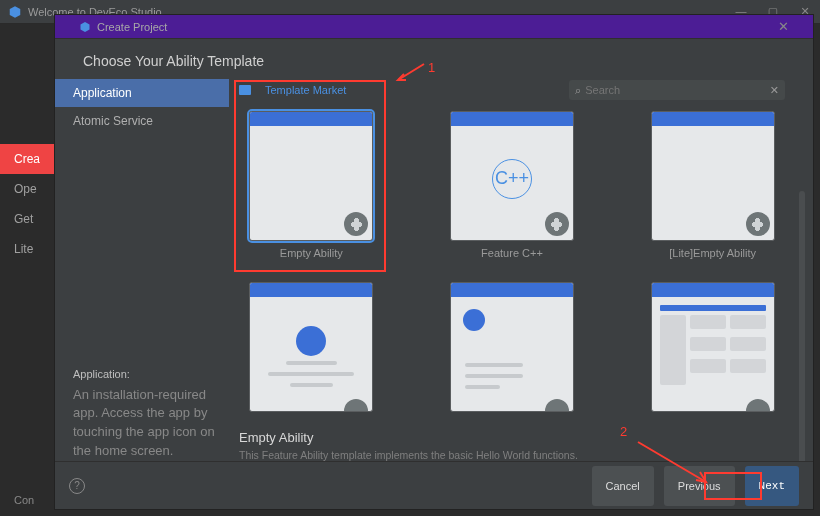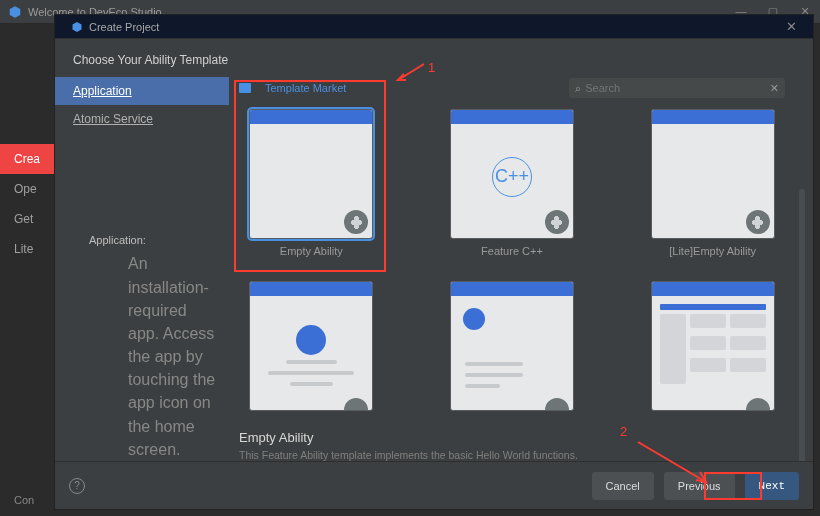--- a/index.html
+++ b/index.html
@@ -42,53 +42,53 @@
 
 .dialog {
   position: absolute; left: 54px; top: 14px;
   width: 760px; height: 496px;
   background: #3c3f41;
   border: 1px solid #222;
   display: flex; flex-direction: column;
 }
 .dlg-titlebar {
   height: 24px; display: flex; align-items: center;
-  padding: 0 16px; border-bottom: 1px solid #2f2f2f;
-  background: #0f172a;
+  padding: 0 24px; border-bottom: 1px solid #2f2f2f;
+  background: #4c1d95;
 }
 .dlg-titlebar .logo { width: 12px; height: 12px; margin-right: 6px; }
 .dlg-titlebar .title { font-size: 11px; color: #a8a8a8; flex: 1; }
 .dlg-titlebar .close { color: #888; font-size: 13px; }
 
 .dlg-body {
   flex: 1; display: flex; flex-direction: column;
 }
 .dlg-heading {
-  padding: 14px 18px 10px;
-  font-size: 12px; color: #d0d0d0;
+  padding: 14px 28px 10px;
+  font-size: 14px; color: #d0d0d0;
 }
 .dlg-columns {
   flex: 1; display: flex; overflow: hidden;
 }
 .dlg-left {
   width: 178px; flex-shrink: 0;
   display: flex; flex-direction: column;
   padding-right: 4px;
 }
 .tabs { }
 .tab {
   height: 28px; display: flex; align-items: center;
-  padding-left: 18px; font-size: 12px; color: #b0b0b0; text-decoration: underline;
+  padding-left: 18px; font-size: 12px; color: #b0b0b0;
 }
 .tab.active { background: #4a6ea9; color: #fff; }
 .left-desc {
-  margin-top: auto; padding: 0 8px 0 34px;
+  margin-top: auto; padding: 0 8px 0 18px;
 }
 .left-desc .h { color: #bfbfbf; font-size: 11px; margin-bottom: 6px; }
-.left-desc .p { color: #888; font-size: 16px; line-height: 1.45; margin-left: 39px; }
+.left-desc .p { color: #888; font-size: 13px; line-height: 1.45; }
 
 .dlg-right {
   flex: 1; display: flex; flex-direction: column;
   position: relative;
 }
 .right-top {
   display: flex; align-items: center;
   padding: 0 28px 0 6px; height: 22px;
   gap: 10px;
 }
@@ -197,21 +197,21 @@
 
 .dlg-footer {
   height: 48px; border-top: 1px solid #2f2f2f;
   display: flex; align-items: center; padding: 0 14px;
 }
 .help { width: 16px; height: 16px; border: 1.2px solid #888; border-radius: 50%;
   display: flex; align-items: center; justify-content: center;
   font-size: 10px; color: #888; }
 .footer-btns { margin-left: auto; display: flex; gap: 10px; }
 .btn {
-  height: 28px; padding: 8px 14px; border-radius: 3px;
+  height: 40px; padding: 8px 14px; border-radius: 3px;
   background: #4c5052; color: #ddd; font-size: 11px;
   display: inline-flex; align-items: center; border: none;
 }
 .btn.primary { background: #365880; color: #fff; font-family: Liberation Mono, monospace; }
 
 
 .annot { position: absolute; pointer-events: none; }
 .box1 { left: 234px; top: 80px; width: 152px; height: 192px; border: 2px solid #ff3b30; }
 .arrow1 { left: 394px; top: 62px; width: 32px; height: 22px; }
 .arrow1 svg line, .arrow1 svg polyline { stroke: #ff3b30; stroke-width: 2; fill: none; }

